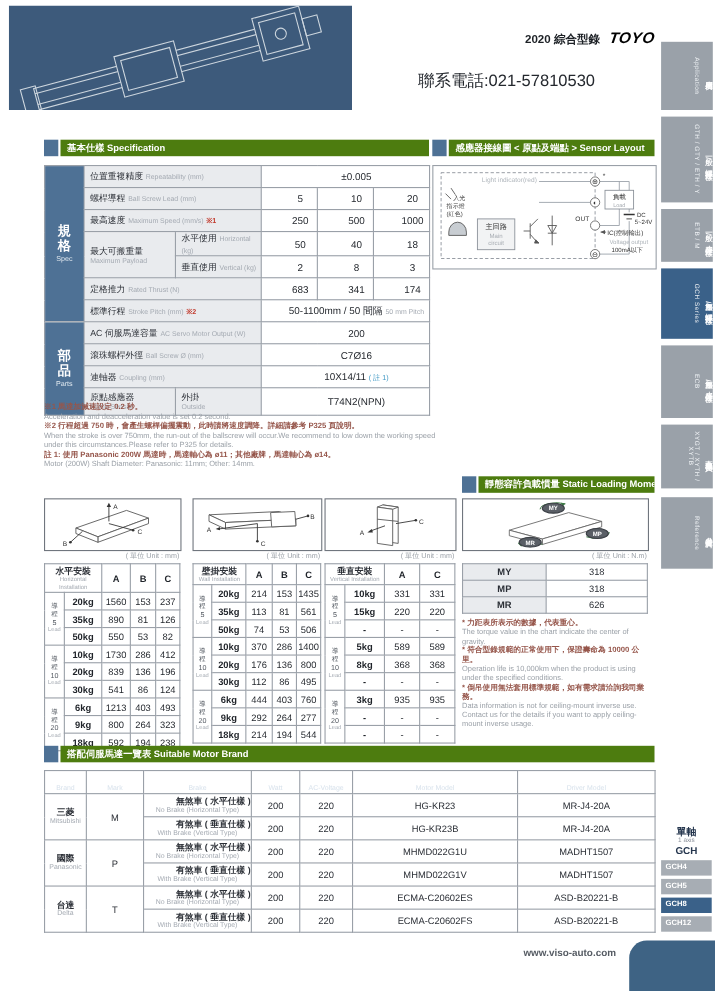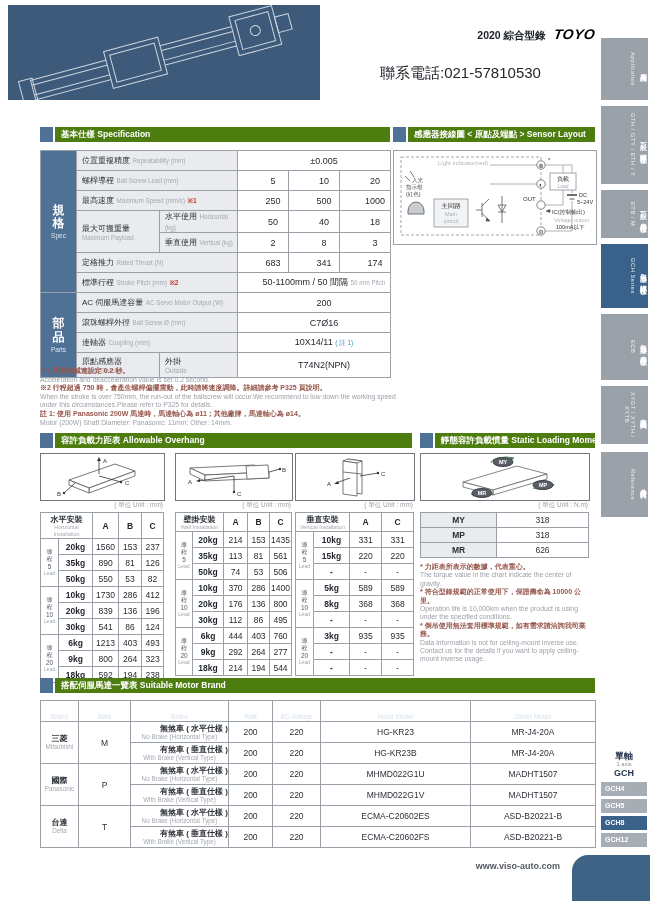--- a/index.html
+++ b/index.html
@@ -281,24 +281,20 @@
       <text x="185" y="46" font-size="5.5" fill="#333">DC</text>
       <text x="183" y="53" font-size="5.5" fill="#333">5~24V</text>
       <line x1="152" y1="60" x2="157" y2="60" stroke="#555" stroke-width="0.8"></line>
       <path d="M152,60 l4,-2 l0,4 z" fill="#555"></path>
       <text x="158" y="63" font-size="5.8" fill="#333">IC(控制輸出)</text>
       <text x="160" y="71" font-size="5.5" fill="#b0b6bc">Voltage output</text>
       <text x="162" y="78" font-size="5.5" fill="#333">100mA以下</text>
     </svg>
   </div>
 
-  <div class="secbar" style="left:40px;top:433px;width:372px;">
-    <span class="sq"></span>
-    <span class="bt">容許負載力距表 Allowable Overhang</span>
-  </div>
 
   <div class="diag-box" style="left:40px;width:123px;">
     <svg width="121" height="44" viewBox="0 0 121 44">
       <g stroke="#555" stroke-width="0.8" fill="#fff">
         <polygon points="28,26 74,10 94,17 48,34"></polygon>
         <polygon points="48,34 94,17 94,22 48,39"></polygon>
         <polygon points="28,26 48,34 48,39 28,31"></polygon>
       </g>
       <line x1="58" y1="20" x2="58" y2="5" stroke="#333" stroke-width="0.8"></line>
       <path d="M58,3 l-2,4 l4,0 z" fill="#333"></path>

